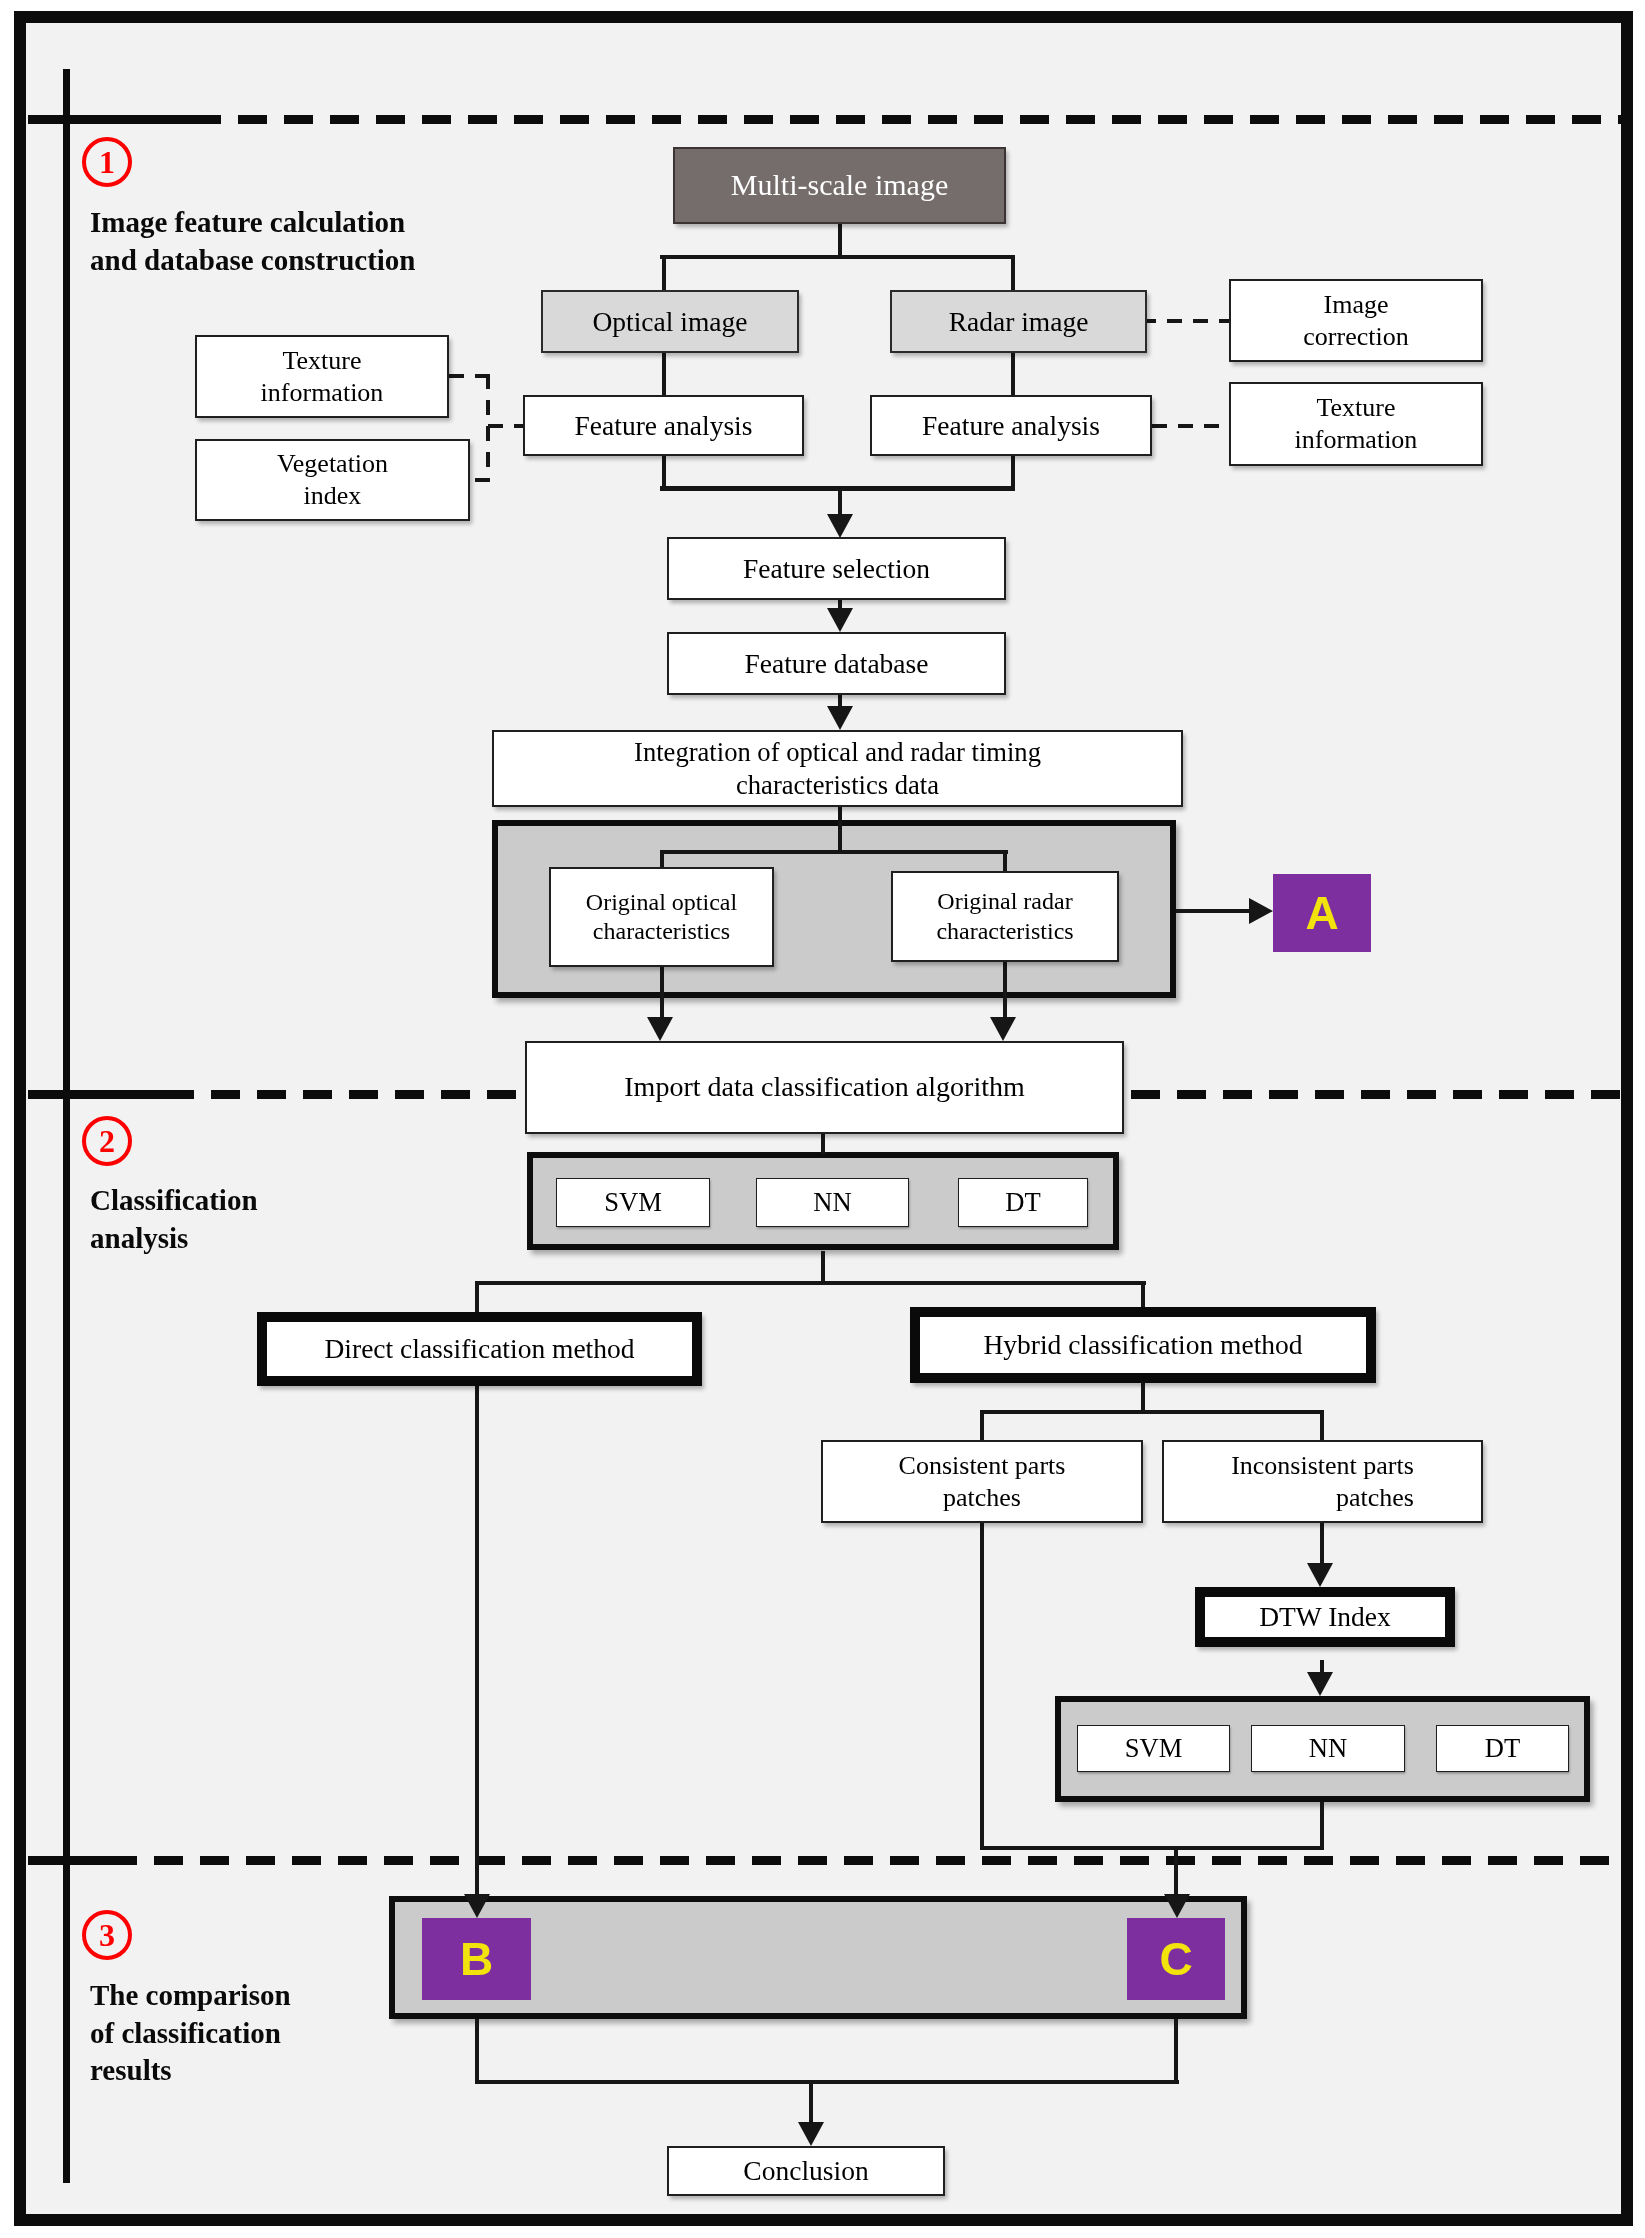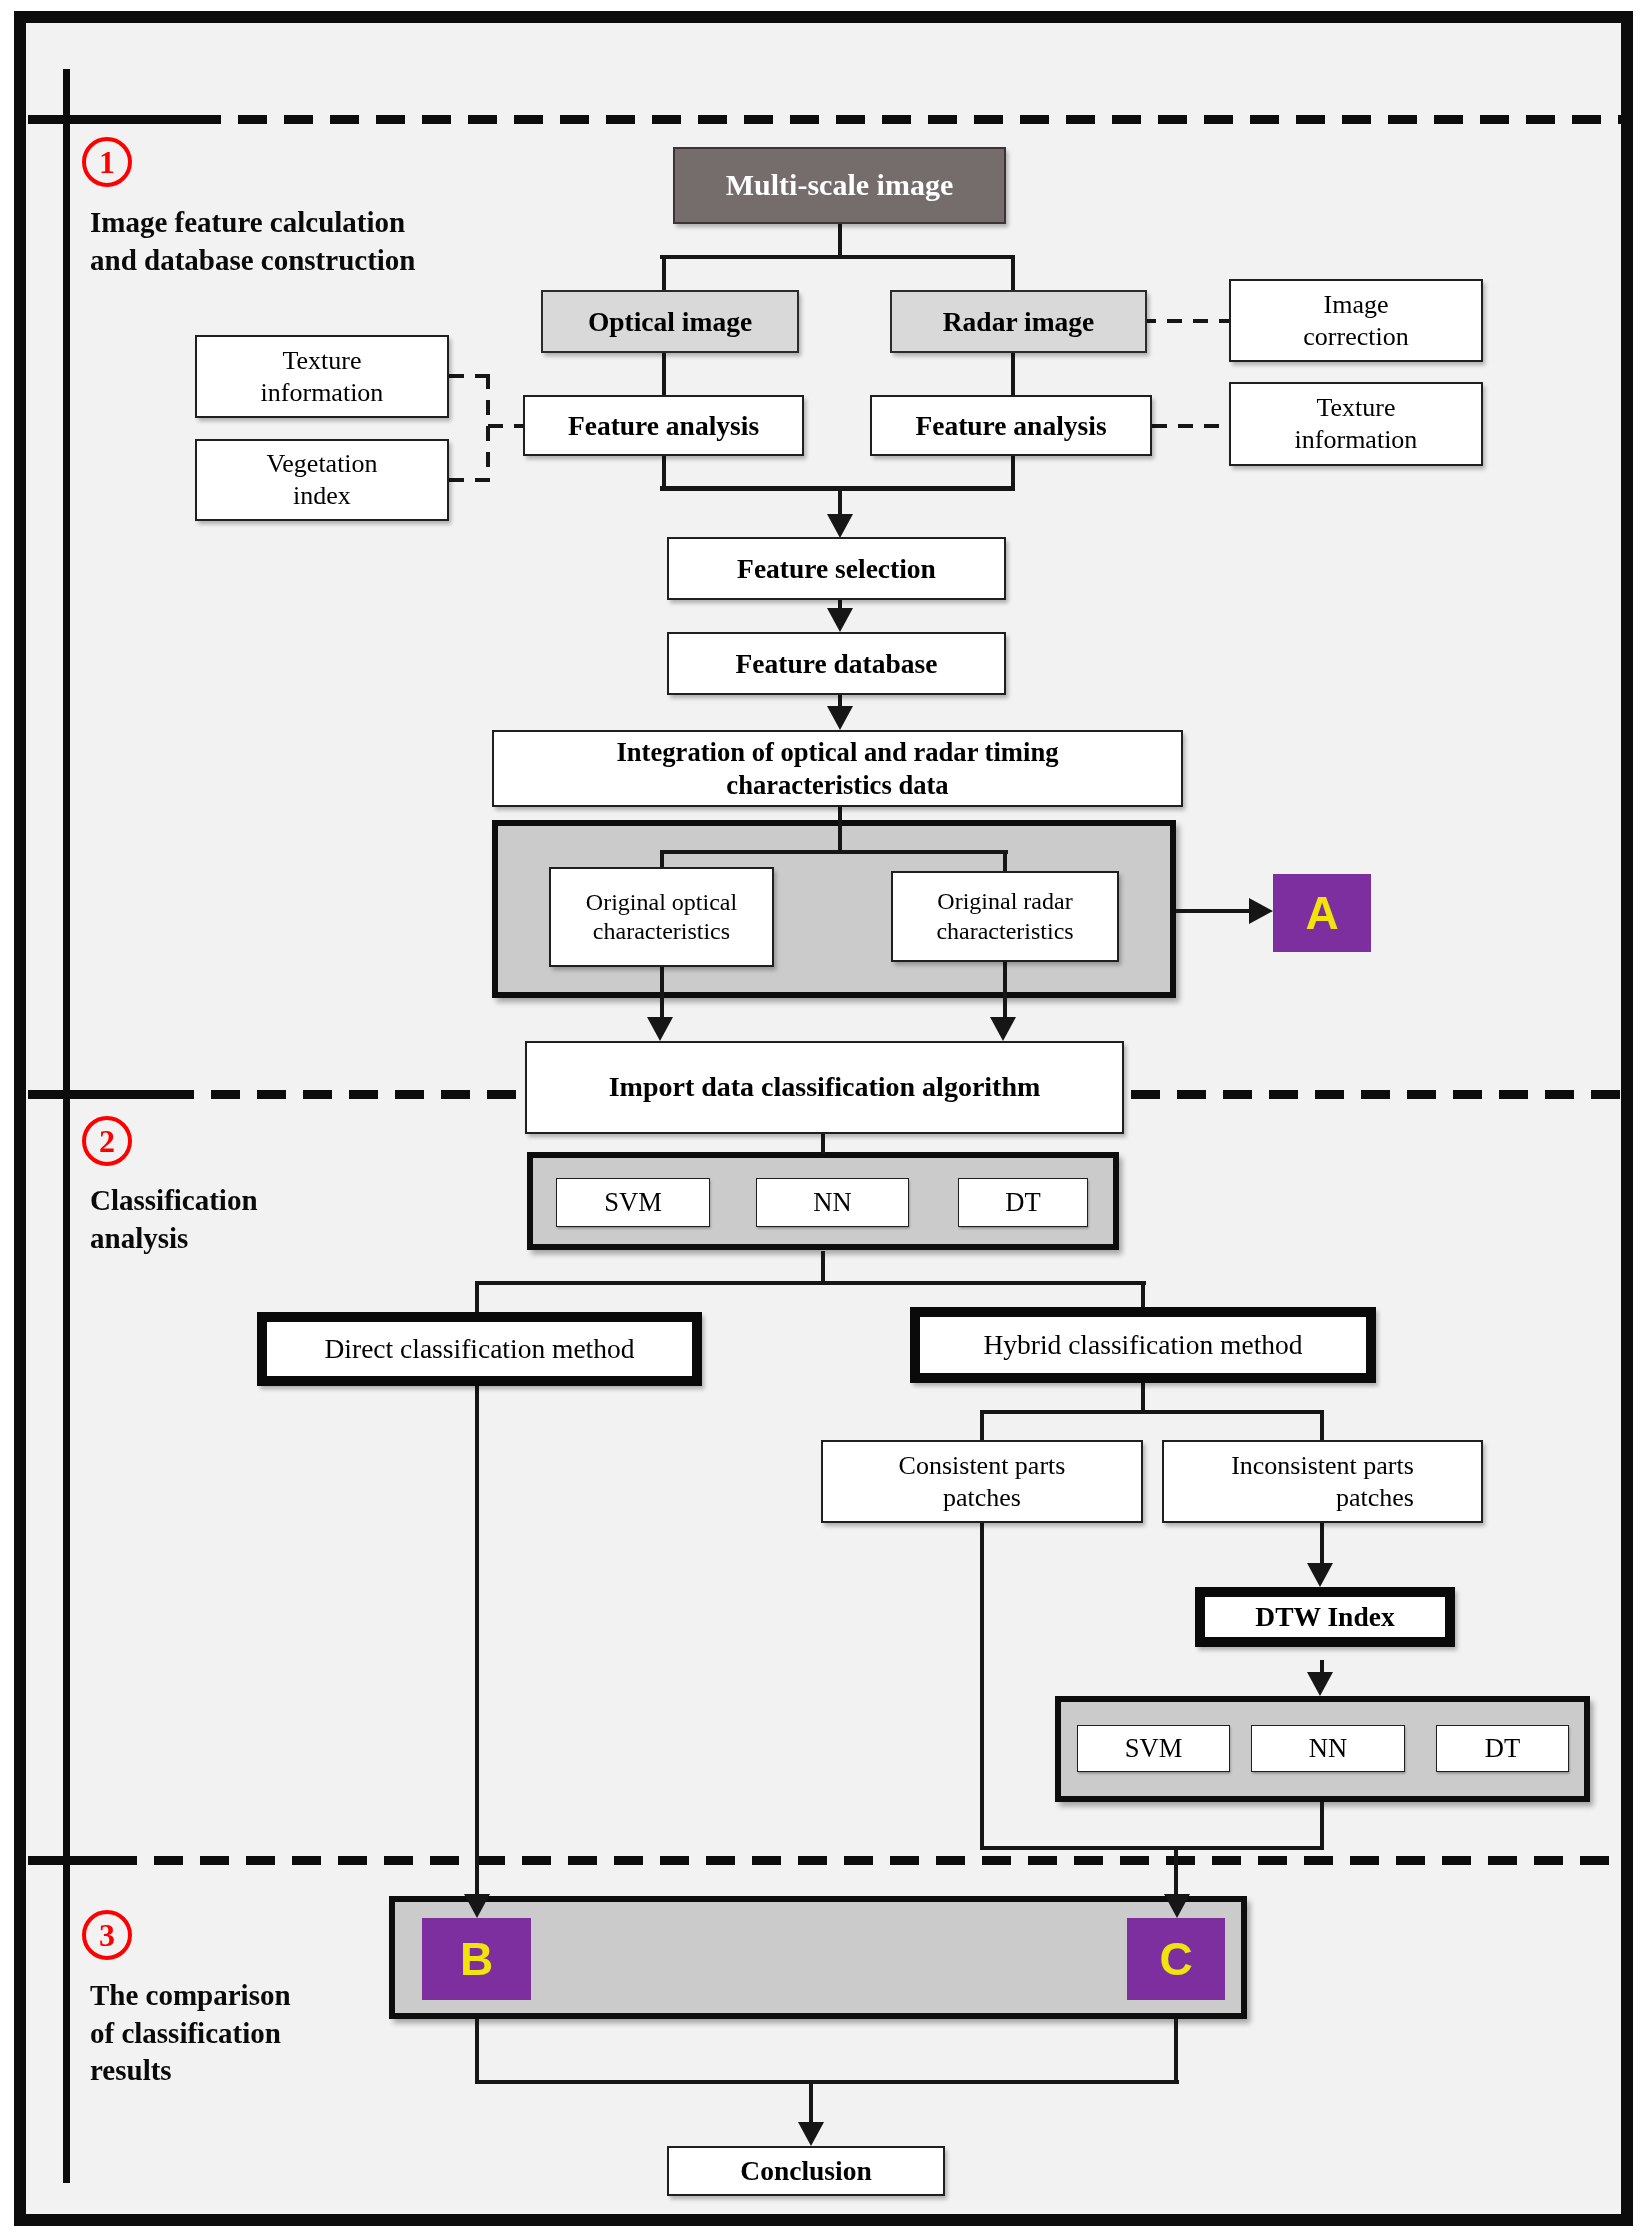--- a/index.html
+++ b/index.html
@@ -8,21 +8,21 @@
   .vrule{position:absolute;left:63px;top:69px;width:7.3px;height:2114px;background:#0c0c0c;z-index:1;}
   .divider-solid{position:absolute;height:9.2px;background:#0c0c0c;z-index:1;}
   .divider{position:absolute;height:9.2px;background:repeating-linear-gradient(90deg,#0c0c0c 0 29px,transparent 29px 46px);z-index:1;}
   .container{position:absolute;box-sizing:border-box;background:#cbcbcb;border:6.4px solid #0d0d0d;box-shadow:3.7px 4.6px 5.5px rgba(0,0,0,0.32);z-index:2;}
   .ln{position:absolute;background:#161616;z-index:3;}
   .dash-h{position:absolute;height:4.1px;background:repeating-linear-gradient(90deg,#161616 0 14.7px,transparent 14.7px 26px);z-index:3;}
   .dash-v{position:absolute;width:4.1px;background:repeating-linear-gradient(180deg,#161616 0 14.7px,transparent 14.7px 26px);z-index:3;}
   .arrow-down{position:absolute;width:0;height:0;border-left:13px solid transparent;border-right:13px solid transparent;border-top:24px solid #161616;z-index:3;}
   .arrow-right{position:absolute;width:0;height:0;border-top:13px solid transparent;border-bottom:13px solid transparent;border-left:24px solid #161616;z-index:3;}
   .box{position:absolute;box-sizing:border-box;background:#ffffff;border:2.7px solid #1f1f1f;display:flex;align-items:center;justify-content:center;text-align:center;white-space:pre-line;color:#000;font-size:26px;line-height:1.22;box-shadow:2.7px 3.7px 4.1px rgba(0,0,0,0.28);z-index:4;}
-  .bold{font-weight:700;}
+  .bold{font-weight:400;}
   .fill-light{background:#d9d9d9;border-color:#2b2b2b;margin-left:6px;}
   .fill-dark{background:#756c6c;color:#ffffff;border-color:#3c3434;}
   .thick{border:10px solid #0a0a0a;}
   .mini{border-width:1.8px;box-shadow:1.4px 1.8px 2.3px rgba(0,0,0,0.35);}
   .purple{background:#7e2f9f;border:none;box-shadow:none;color:#f2e30c;font-family:"Liberation Sans",sans-serif;font-weight:700;font-size:46px;z-index:4;}
   .sec-num{position:absolute;width:50px;height:50px;border:4.6px solid #fe0000;border-radius:50%;color:#fe0000;display:flex;align-items:center;justify-content:center;font-weight:700;font-size:32px;box-sizing:border-box;z-index:4;}
   .sec-label{position:absolute;font-weight:700;font-size:29px;line-height:1.3;white-space:pre-line;color:#0a0a0a;z-index:4;}
 </style>
 </head>
 <body>
@@ -118,21 +118,21 @@
   <div class="dash-h" style="left:1141px;top:319px;width:90px;"></div>
   <div class="dash-h" style="left:1152px;top:424px;width:78px;"></div>
 
   <div class="box fill-dark bold" style="left:673px;top:147px;width:333px;height:77px;font-size:30px;">Multi-scale image</div>
   <div class="box fill-light bold" style="left:535px;top:290px;width:258px;height:63px;font-size:27.5px;">Optical image</div>
   <div class="box fill-light bold" style="left:884px;top:290px;width:257px;height:63px;font-size:27.5px;">Radar image</div>
   <div class="box" style="left:1229px;top:279px;width:254px;height:83px;">Image
 correction</div>
   <div class="box" style="left:195px;top:335px;width:254px;height:83px;">Texture
 information</div>
-  <div class="box" style="left:195px;top:439px;width:254px;height:82px;">Vegetation
+  <div class="box" style="left:195px;top:439px;width:275px;height:82px;">Vegetation
 index</div>
   <div class="box bold" style="left:523px;top:395px;width:281px;height:61px;font-size:27.5px;">Feature analysis</div>
   <div class="box bold" style="left:870px;top:395px;width:282px;height:61px;font-size:27.5px;">Feature analysis</div>
   <div class="box" style="left:1229px;top:382px;width:254px;height:84px;">Texture
 information</div>
   <div class="box bold" style="left:667px;top:537px;width:339px;height:63px;font-size:27.5px;">Feature selection</div>
   <div class="box bold" style="left:667px;top:632px;width:339px;height:63px;font-size:27.5px;">Feature database</div>
   <div class="box bold" style="left:492px;top:730px;width:691px;height:77px;font-size:26.6px;">Integration of optical and radar timing
 characteristics data</div>
   <div class="box" style="left:549px;top:867px;width:225px;height:100px;font-size:24px;">Original optical

